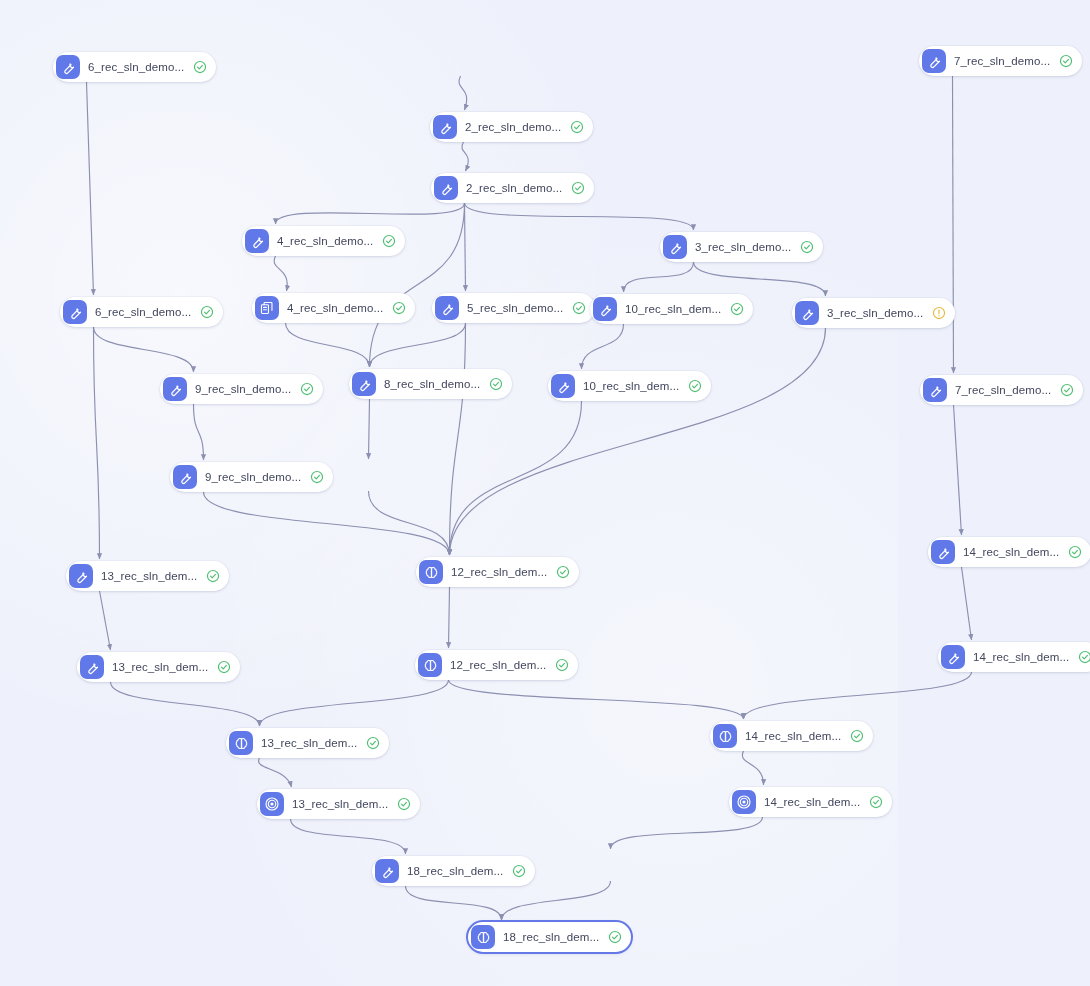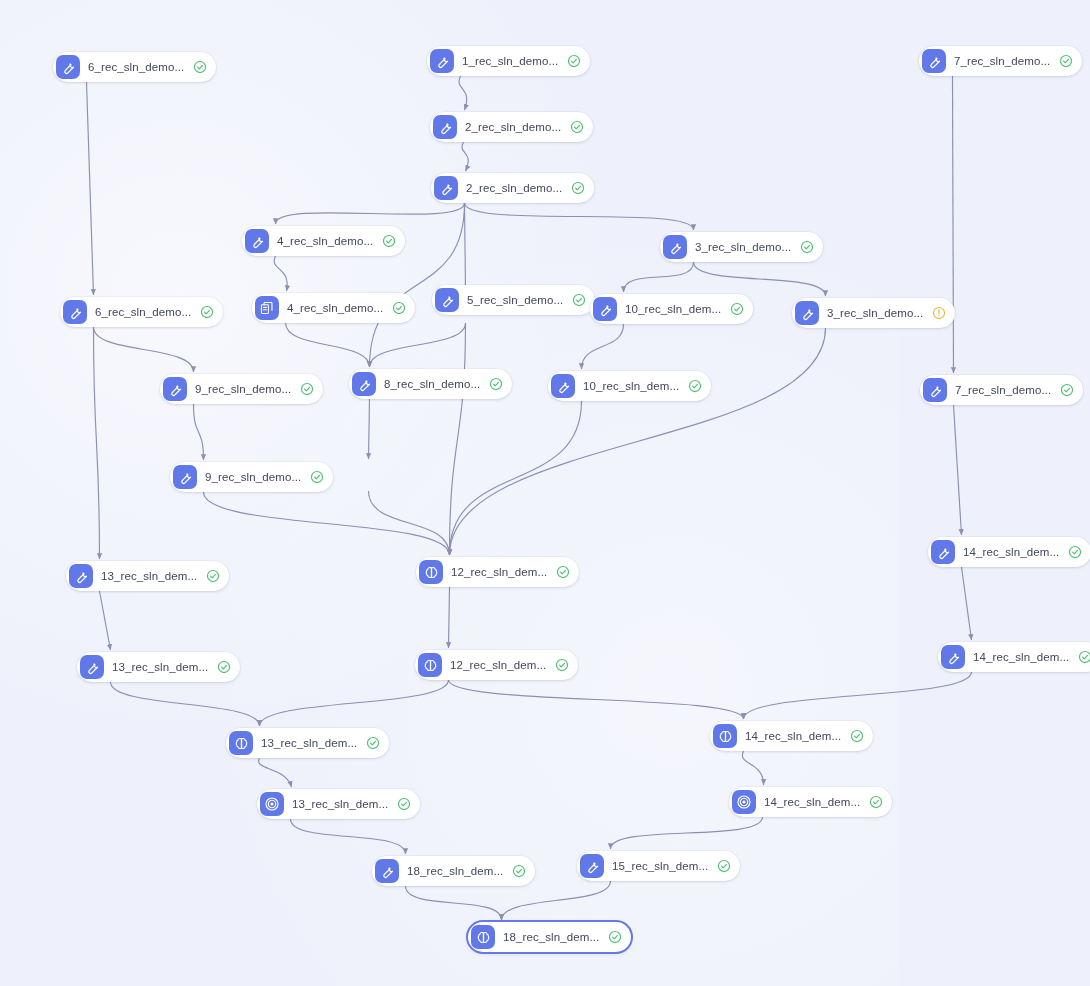--- a/index.html
+++ b/index.html
@@ -122,35 +122,20 @@
         </svg>
       </span>
       <span class="node-label">6_rec_sln_demo...</span>
       <span class="node-status">
         <svg width="14" height="14" viewBox="0 0 24 24" fill="none" stroke="#4fbf72" stroke-width="2" stroke-linecap="round" stroke-linejoin="round">
           <circle cx="12" cy="12" r="9.5"></circle>
           <path d="M7.8 12.3l2.9 2.9 5.5-6"></path>
         </svg>
       </span>
     </div>
-    <div class="node" style="left: 427px; top: 46px;">
-      <span class="node-icon">
-        <svg width="15" height="15" viewBox="0 0 24 24" fill="none" stroke="#ffffff" stroke-width="2" stroke-linecap="round" stroke-linejoin="round">
-          <path d="M14.7 6.3a4 4 0 0 0 5.3 5.3l-9 9a2.8 2.8 0 1 1-4-4l9-9a4 4 0 0 0-1.3-1.3z"></path>
-          <circle cx="7.5" cy="16.5" r="0.9" fill="#ffffff" stroke="none"></circle>
-        </svg>
-      </span>
-      <span class="node-label">1_rec_sln_demo...</span>
-      <span class="node-status">
-        <svg width="14" height="14" viewBox="0 0 24 24" fill="none" stroke="#4fbf72" stroke-width="2" stroke-linecap="round" stroke-linejoin="round">
-          <circle cx="12" cy="12" r="9.5"></circle>
-          <path d="M7.8 12.3l2.9 2.9 5.5-6"></path>
-        </svg>
-      </span>
-    </div>
     <div class="node" style="left: 919px; top: 46px;">
       <span class="node-icon">
         <svg width="15" height="15" viewBox="0 0 24 24" fill="none" stroke="#ffffff" stroke-width="2" stroke-linecap="round" stroke-linejoin="round">
           <path d="M14.7 6.3a4 4 0 0 0 5.3 5.3l-9 9a2.8 2.8 0 1 1-4-4l9-9a4 4 0 0 0-1.3-1.3z"></path>
           <circle cx="7.5" cy="16.5" r="0.9" fill="#ffffff" stroke="none"></circle>
         </svg>
       </span>
       <span class="node-label">7_rec_sln_demo...</span>
       <span class="node-status">
         <svg width="14" height="14" viewBox="0 0 24 24" fill="none" stroke="#4fbf72" stroke-width="2" stroke-linecap="round" stroke-linejoin="round">
@@ -243,21 +228,21 @@
         </svg>
       </span>
       <span class="node-label">4_rec_sln_demo...</span>
       <span class="node-status">
         <svg width="14" height="14" viewBox="0 0 24 24" fill="none" stroke="#4fbf72" stroke-width="2" stroke-linecap="round" stroke-linejoin="round">
           <circle cx="12" cy="12" r="9.5"></circle>
           <path d="M7.8 12.3l2.9 2.9 5.5-6"></path>
         </svg>
       </span>
     </div>
-    <div class="node" style="left: 432px; top: 285px; align-items: center;">
+    <div class="node" style="left: 432px; top: 293px; align-items: center;">
       <span class="node-icon">
         <svg width="15" height="15" viewBox="0 0 24 24" fill="none" stroke="#ffffff" stroke-width="2" stroke-linecap="round" stroke-linejoin="round">
           <path d="M14.7 6.3a4 4 0 0 0 5.3 5.3l-9 9a2.8 2.8 0 1 1-4-4l9-9a4 4 0 0 0-1.3-1.3z"></path>
           <circle cx="7.5" cy="16.5" r="0.9" fill="#ffffff" stroke="none"></circle>
         </svg>
       </span>
       <span class="node-label">5_rec_sln_demo...</span>
       <span class="node-status">
         <svg width="14" height="14" viewBox="0 0 24 24" fill="none" stroke="#4fbf72" stroke-width="2" stroke-linecap="round" stroke-linejoin="round">
           <circle cx="12" cy="12" r="9.5"></circle>
@@ -520,35 +505,20 @@
         </svg>
       </span>
       <span class="node-label">13_rec_sln_dem...</span>
       <span class="node-status">
         <svg width="14" height="14" viewBox="0 0 24 24" fill="none" stroke="#4fbf72" stroke-width="2" stroke-linecap="round" stroke-linejoin="round">
           <circle cx="12" cy="12" r="9.5"></circle>
           <path d="M7.8 12.3l2.9 2.9 5.5-6"></path>
         </svg>
       </span>
     </div>
-    <div class="node" style="left: 577px; top: 851px;">
-      <span class="node-icon">
-        <svg width="15" height="15" viewBox="0 0 24 24" fill="none" stroke="#ffffff" stroke-width="2" stroke-linecap="round" stroke-linejoin="round">
-          <path d="M14.7 6.3a4 4 0 0 0 5.3 5.3l-9 9a2.8 2.8 0 1 1-4-4l9-9a4 4 0 0 0-1.3-1.3z"></path>
-          <circle cx="7.5" cy="16.5" r="0.9" fill="#ffffff" stroke="none"></circle>
-        </svg>
-      </span>
-      <span class="node-label">15_rec_sln_dem...</span>
-      <span class="node-status">
-        <svg width="14" height="14" viewBox="0 0 24 24" fill="none" stroke="#4fbf72" stroke-width="2" stroke-linecap="round" stroke-linejoin="round">
-          <circle cx="12" cy="12" r="9.5"></circle>
-          <path d="M7.8 12.3l2.9 2.9 5.5-6"></path>
-        </svg>
-      </span>
-    </div>
     <div class="node" style="left: 372px; top: 856px;">
       <span class="node-icon">
         <svg width="15" height="15" viewBox="0 0 24 24" fill="none" stroke="#ffffff" stroke-width="2" stroke-linecap="round" stroke-linejoin="round">
           <path d="M14.7 6.3a4 4 0 0 0 5.3 5.3l-9 9a2.8 2.8 0 1 1-4-4l9-9a4 4 0 0 0-1.3-1.3z"></path>
           <circle cx="7.5" cy="16.5" r="0.9" fill="#ffffff" stroke="none"></circle>
         </svg>
       </span>
       <span class="node-label">18_rec_sln_dem...</span>
       <span class="node-status">
         <svg width="14" height="14" viewBox="0 0 24 24" fill="none" stroke="#4fbf72" stroke-width="2" stroke-linecap="round" stroke-linejoin="round">

